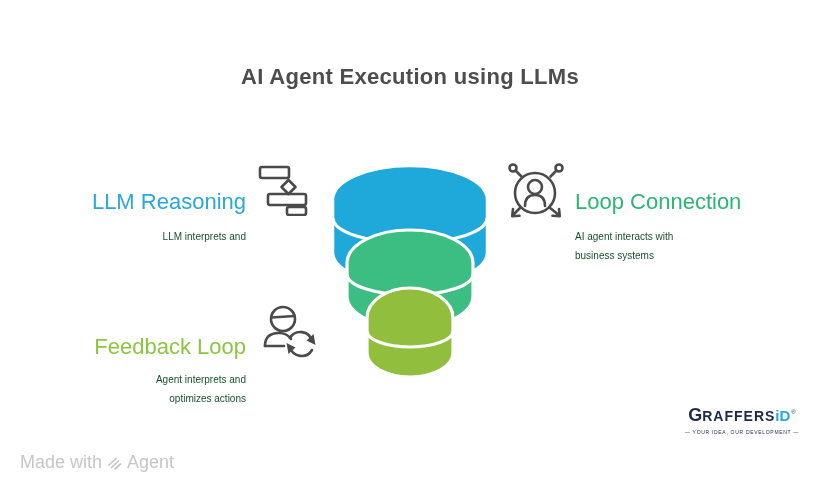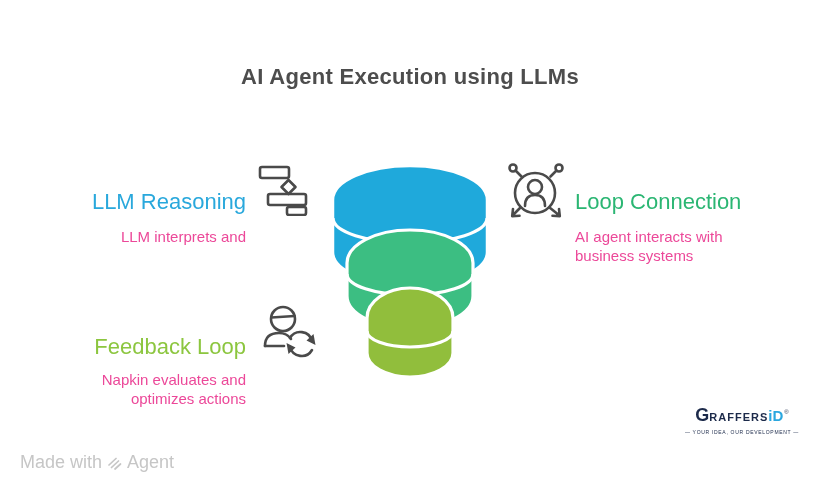--- a/index.html
+++ b/index.html
@@ -5,38 +5,38 @@
   html,body{margin:0;padding:0;background:#fff;}
   .canvas{
     position:relative;width:820px;height:489px;background:#ffffff;overflow:hidden;
     font-family:"Liberation Sans",sans-serif;
   }
   .title{
     position:absolute;top:64px;left:0;width:820px;text-align:center;
     font-size:22px;font-weight:bold;color:#4d4d4d;letter-spacing:.3px;
   }
   .heading{position:absolute;font-size:22px;font-weight:normal;white-space:nowrap;line-height:21px;}
-  .desc{position:absolute;font-size:15px;color:#ec4899;line-height:19px;white-space:nowrap;}
+  .desc{position:absolute;font-size:10px;color:#14532d;line-height:19px;white-space:nowrap;}
   .right-col{right:574px;text-align:right;}
   .left-col{left:575px;text-align:left;}
   .h-cyan{color:#29a8dc;}
   .h-green{color:#2bb673;}
   .h-lime{color:#8cc63f;}
   .icon{position:absolute;}
   .icon svg{display:block;}
   .stroke{fill:none;stroke:#4a4a4a;stroke-width:2.6;stroke-linecap:round;stroke-linejoin:round;}
   .funnel{position:absolute;left:325px;top:160px;}
   .made-with{
     position:absolute;left:20px;top:452px;display:flex;align-items:center;gap:5px;
     color:#c6c6c6;font-size:18px;cursor:pointer;
   }
   .logo{position:absolute;left:676px;top:406px;width:132px;text-align:center;color:#1c2a4a;}
   .logo-row{display:flex;align-items:baseline;justify-content:center;line-height:18px;}
   .logo-g{font-size:18px;font-weight:bold;}
-  .logo-word{font-size:11px;font-weight:bold;letter-spacing:1px;}
+  .logo-word{font-size:14px;font-weight:bold;letter-spacing:1px;}
   .logo-id{font-size:15px;font-weight:bold;color:#2aa7df;}
   .logo-reg{font-size:6px;position:relative;top:-7px;margin-left:1px;}
   .logo-tagline{font-size:5px;letter-spacing:.7px;margin-top:1px;white-space:nowrap;color:#1c2a4a;}
 </style>
 </head>
 <body>
 
 <div class="canvas">
 
   <div class="title">AI Agent Execution using LLMs</div>
@@ -80,21 +80,21 @@
       <path class="stroke" d="M3 42 Q3 29 17 29 Q25 29 29 35"></path>
       <path class="stroke" d="M3 42 L22 42"></path>
       <path class="stroke" d="M28 34 A12 12 0 0 1 50 37"></path>
       <polygon fill="#4a4a4a" points="51.5,30 53.5,41 44.5,36.5"></polygon>
       <path class="stroke" d="M50 46 A12 12 0 0 1 28 43"></path>
       <polygon fill="#4a4a4a" points="26.5,50 24.5,39 33.5,43.5"></polygon>
     </svg>
   </div>
   <div class="heading right-col h-lime" style="top:336px;">Feedback Loop</div>
   <div class="desc right-col" style="top:370px;">
-    <div>Napkin evaluates and</div>
+    <div>Agent interprets and</div>
     <div>optimizes actions</div>
   </div>
 
   <svg class="funnel" width="170" height="225" viewBox="0 0 170 225">
     <path stroke="#ffffff" stroke-width="2.5" d="M8 40 A77 34 0 0 1 162 40 L162 92 A77 33 0 0 1 8 92 Z" fill="#1fa9db"></path>
     <path fill="none" stroke="#ffffff" stroke-width="3.2" d="M8 58 A77 25 0 0 0 162 58"></path>
     <path stroke="#ffffff" stroke-width="3.2" d="M22 103 A63 33 0 0 1 148 103 L148 136 A63 32 0 0 1 22 136 Z" fill="#3cbe82"></path>
     <path fill="none" stroke="#ffffff" stroke-width="3.2" d="M22 114 A63 21 0 0 0 148 114"></path>
     <path stroke="#ffffff" stroke-width="3.2" d="M42 158 A43 30 0 0 1 128 158 L128 193 A43 24 0 0 1 42 193 Z" fill="#91be3c"></path>
     <path fill="none" stroke="#ffffff" stroke-width="3.2" d="M42 171 A43 16 0 0 0 128 171"></path>

